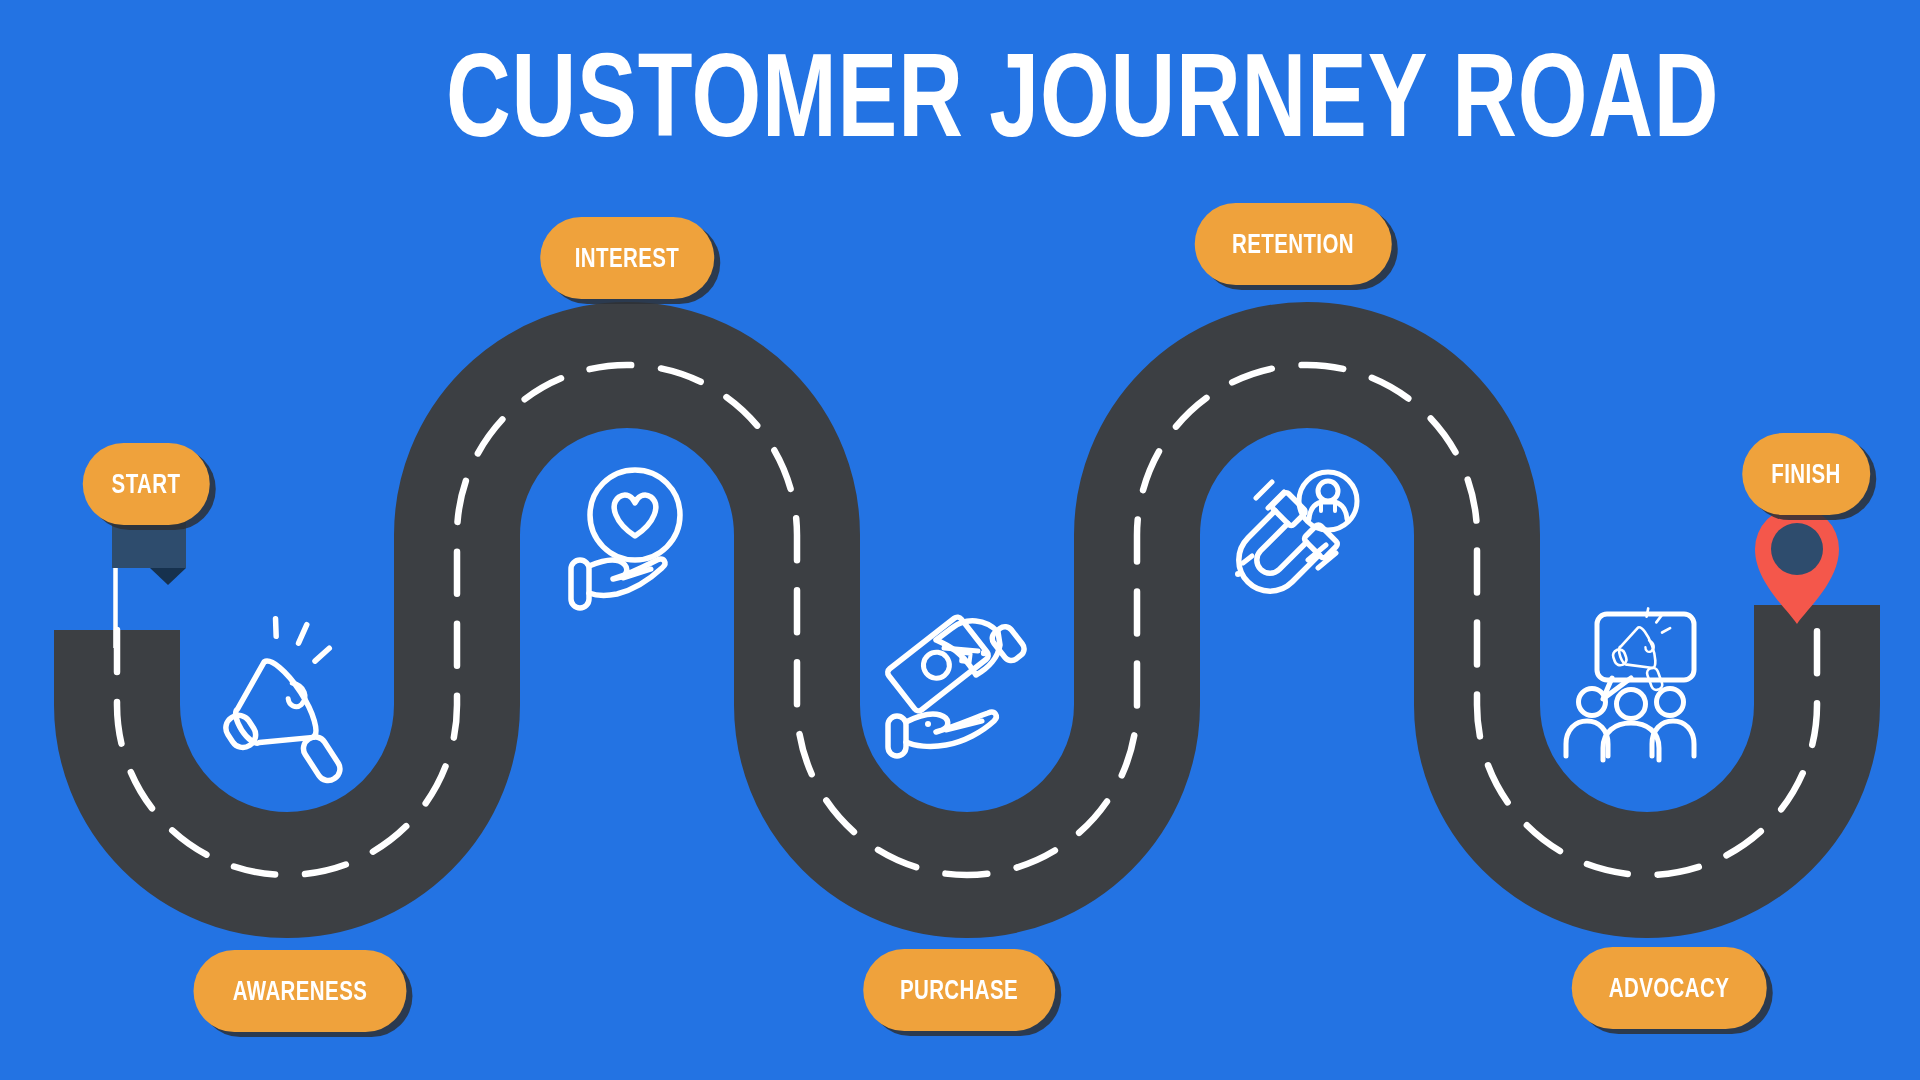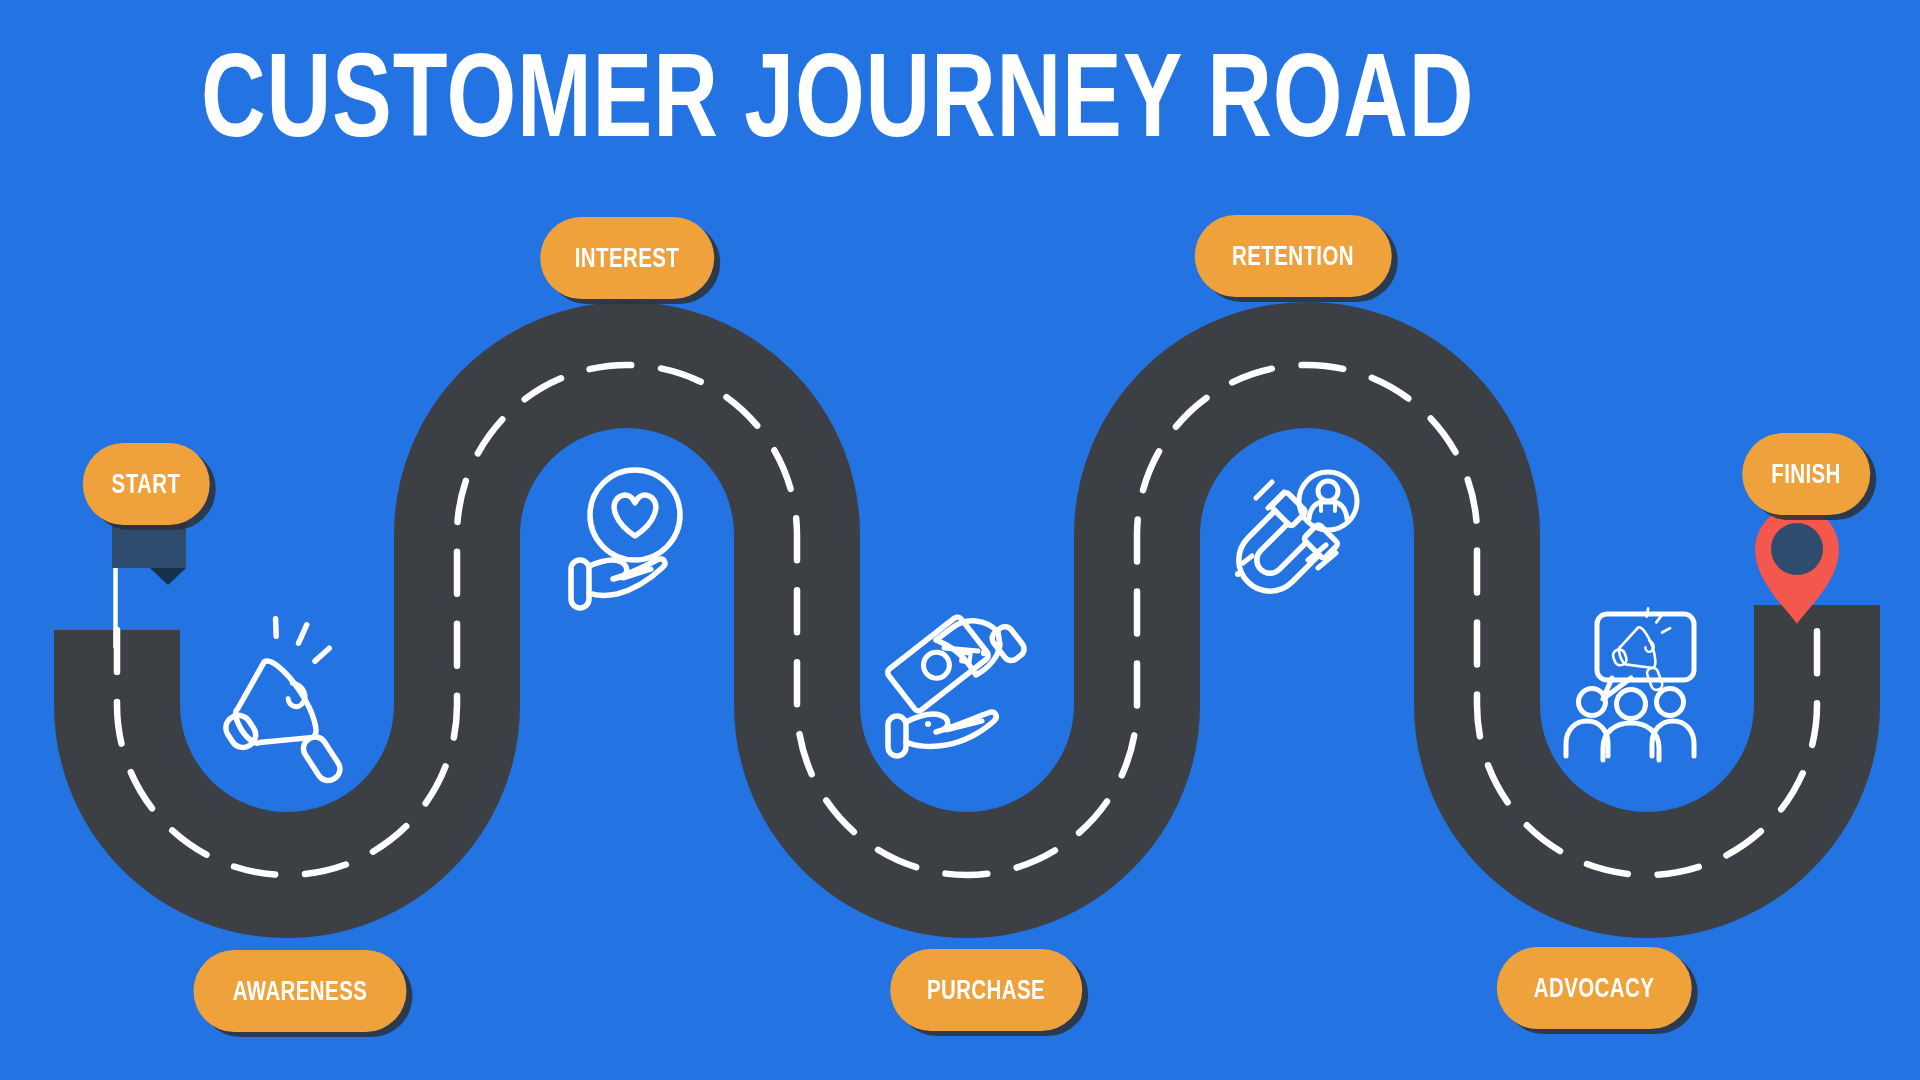--- a/index.html
+++ b/index.html
@@ -5,21 +5,21 @@
   :root{
     --background:#2373E3; --road:#3C3F43; --label-pill:#EFA23C; --label-text:#FFFFFF;
     --road-line:#FFFFFF; --flag:#2E4C6D; --flag-fold:#16314E; --pin:#F4574B;
     --pin-center:#2E4C6D; --icon-stroke:#FFFFFF; --pill-shadow:rgba(45,48,53,0.85);
   }
   html,body{margin:0;padding:0;}
   body{width:1920px;height:1080px;overflow:hidden;font-family:"Liberation Sans",sans-serif;}
   .stage-canvas{position:relative;width:1920px;height:1080px;background:var(--background,#2373E3);}
   .road-svg{position:absolute;left:0;top:0;width:1920px;height:1080px;}
   .title{
-    position:absolute;left:0;top:36px;width:1920px;text-align:left;
+    position:absolute;left:0;top:36px;width:1920px;text-align:right;
     color:#fff;font-size:118px;font-weight:700;line-height:1.0;letter-spacing:1px;
     white-space:nowrap;
   }
   .cond{display:inline-block;transform:scaleX(0.76);transform-origin:center;white-space:nowrap;}
   .pill{
     position:absolute;transform:translate(-50%,-50%);
     display:inline-flex;align-items:center;justify-content:center;
     height:48px;padding:17px 18px;border-radius:999px;
     background:var(--label-pill,#EFA23C);color:var(--label-text,#fff);
     font-size:27px;font-weight:700;letter-spacing:0.5px;white-space:nowrap;
@@ -124,26 +124,26 @@
 
   <div class="pill" style="left:146px;top:484px">
       <span class="cond">START</span>
     </div>
   <div class="pill" style="left:300px;top:991px">
       <span class="cond">AWARENESS</span>
     </div>
   <div class="pill" style="left:627px;top:258px">
       <span class="cond">INTEREST</span>
     </div>
-  <div class="pill" style="left:986px;top:990px">
+  <div class="pill" style="left:959px;top:990px">
       <span class="cond">PURCHASE</span>
     </div>
-  <div class="pill" style="left:1293px;top:256px">
+  <div class="pill" style="left:1293px;top:244px">
       <span class="cond">RETENTION</span>
     </div>
-  <div class="pill" style="left:1594px;top:988px">
+  <div class="pill" style="left:1669px;top:988px">
       <span class="cond">ADVOCACY</span>
     </div>
   <div class="pill" style="left:1806px;top:474px">
       <span class="cond">FINISH</span>
     </div>
 
 </div>
 
 </body></html>

